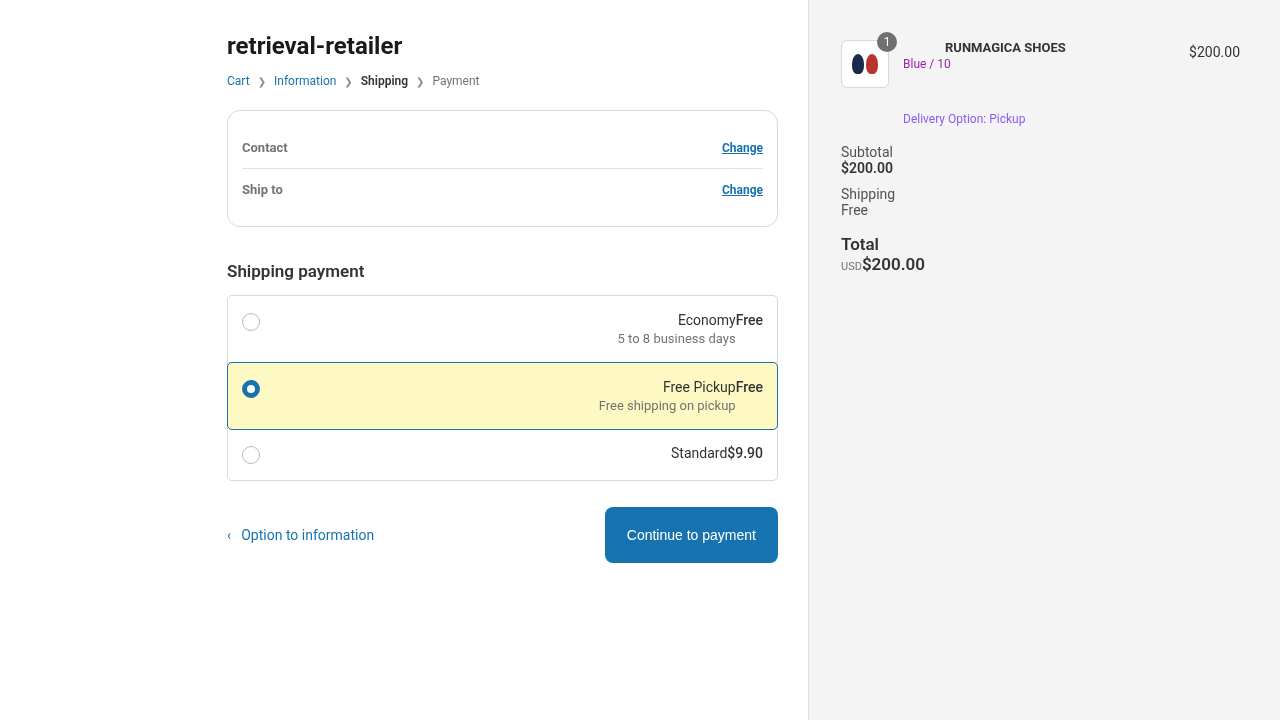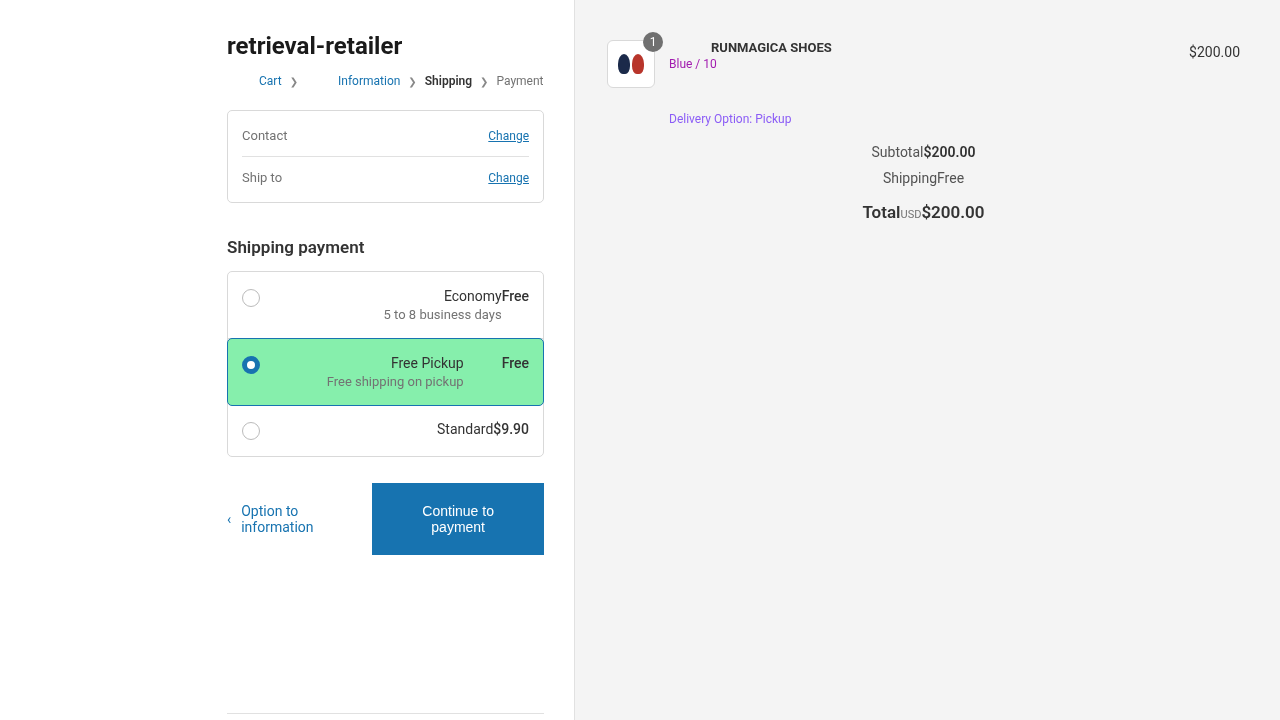--- a/index.html
+++ b/index.html
@@ -6,21 +6,21 @@
   body {
     font-family: -apple-system, BlinkMacSystemFont, "Segoe UI", Roboto, Helvetica, Arial, sans-serif;
     font-size: 14px;
     color: #333;
     display: flex;
     width: 1280px;
     height: 720px;
     overflow: hidden;
   }
   .left-panel {
-    width: 575px;
+    width: 809px;
     padding: 32px 30px 20px 227px;
     border-right: 1px solid #e1e1e1;
     background: #fff;
   }
   .right-panel {
     flex: 1;
     background: #f4f4f4;
     padding: 40px 40px 40px 32px;
   }
   .store-title {
@@ -30,27 +30,28 @@
     color: #1a1a1a;
   }
   .breadcrumb {
     font-size: 12px;
     margin-bottom: 22px;
     display: flex;
     align-items: center;
     gap: 8px;
     color: #737373;
   }
-  .breadcrumb .link { color: #1773b0; cursor: pointer; margin-left: 32px; }
+  .breadcrumb .link { color: #1773b0; cursor: pointer; }
   .breadcrumb .current { color: #333; font-weight: 600; }
   .breadcrumb .chevron { color: #888; font-size: 10px; }
   .info-box {
     border: 1px solid #d9d9d9;
-    border-radius: 5px;
-    padding: 4px 14px;
+    border-radius: 13px;
+    padding: 16px 14px;
+    font-weight: bold;
   }
   .info-row {
     display: flex;
     align-items: center;
     padding: 13px 0;
     border-bottom: 1px solid #e1e1e1;
   }
   .info-row:last-child { border-bottom: none; }
   .info-label { width: 62px; color: #737373; font-size: 13px; }
   .info-value { flex: 1; color: #737373; font-size: 13px; }
@@ -69,24 +70,23 @@
     display: flex;
     align-items: flex-start;
     padding: 16px 14px;
     border-bottom: 1px solid #d9d9d9;
     cursor: pointer;
     text-align: right;
   }
   .ship-opt:last-child { border-bottom: none; }
   .ship-opt.selected {
     border: 1.5px solid #1773b0;
-    background: #86efac;
+    background: #fef9c3;
     border-radius: 5px;
     margin: -1px;
-    gap: 38px;
   }
   .radio {
     width: 18px; height: 18px;
     border: 1px solid #bbb;
     border-radius: 50%;
     margin-right: 12px;
     margin-top: 1px;
     flex-shrink: 0;
     position: relative;
   }
@@ -110,21 +110,21 @@
     cursor: pointer;
     display: flex;
     align-items: center;
     gap: 10px;
   }
   .continue-btn {
     background: #1773b0;
     color: #fff;
     border: none;
     padding: 20px 22px;
-    border-radius: 0;
+    border-radius: 8px;
     font-size: 14px;
     cursor: pointer;
   }
   .footer-line {
     border-top: 1px solid #e1e1e1;
     margin-top: 158px;
   }
   
   .cart-item {
     display: flex;
@@ -167,24 +167,25 @@
   .item-price { font-size: 14px; color: #333; margin-top: 4px; }
   .delivery-note {
     font-size: 12px;
     color: #8b5cf6;
     margin-left: 62px;
     margin-top: 24px;
     margin-bottom: 18px;
   }
   .sum-row {
     display: flex;
-    justify-content: center;
+    justify-content: flex-start;
     margin-top: 10px;
     font-size: 14px;
     color: #535353;
+    flex-direction: column;
   }
   .sum-row.total {
     margin-top: 16px;
     font-size: 17px;
     font-weight: 600;
     color: #333;
     align-items: baseline;
   }
   .total-right { display: flex; align-items: baseline; }
   .currency { font-size: 11px; color: #737373; font-weight: 400; }

